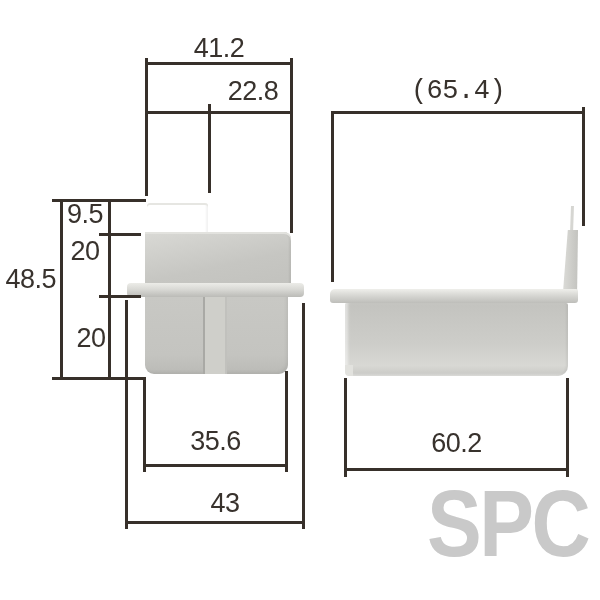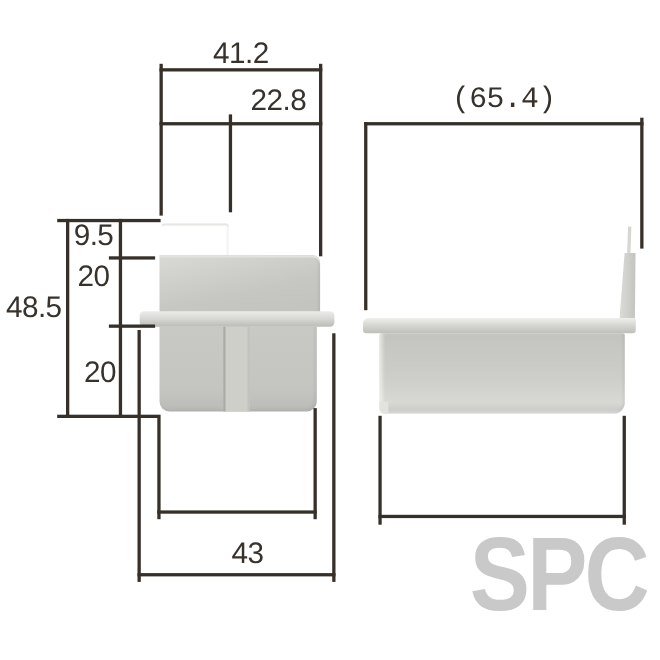--- a/index.html
+++ b/index.html
@@ -126,23 +126,25 @@
   <div class="hline" style="left:99px;top:233px;width:42px;"></div>
   <div class="hline" style="left:99px;top:295px;width:42px;"></div>
   <div class="dimlabel" style="left:2px;top:266px;width:54px;text-align:right;">48.5</div>
   <div class="dimlabel" style="left:63px;top:201px;width:44px;">9.5</div>
   <div class="dimlabel" style="left:63px;top:238px;width:44px;">20</div>
   <div class="dimlabel" style="left:63px;top:325px;width:56px;">20</div>
 
   <div class="hline" style="left:143px;top:464px;width:145px;"></div>
   <div class="vline" style="left:143px;top:380px;height:92px;"></div>
   <div class="vline" style="left:285px;top:371px;height:101px;"></div>
+  <div class="dimlabel" style="left:143px;top:428px;width:145px;">35.6</div>
 
   <div class="hline" style="left:125px;top:521px;width:180px;"></div>
   <div class="vline" style="left:125px;top:300px;height:229px;"></div>
   <div class="vline" style="left:302px;top:303px;height:226px;"></div>
   <div class="dimlabel" style="left:125px;top:490px;width:200px;">43</div>
 
   <div class="hline" style="left:344px;top:468px;width:225px;"></div>
   <div class="vline" style="left:344px;top:378px;height:99px;"></div>
   <div class="vline" style="left:566px;top:378px;height:99px;"></div>
+  <div class="dimlabel" style="left:344px;top:430px;width:225px;">60.2</div>
 
 </div>
 
 </body></html>

